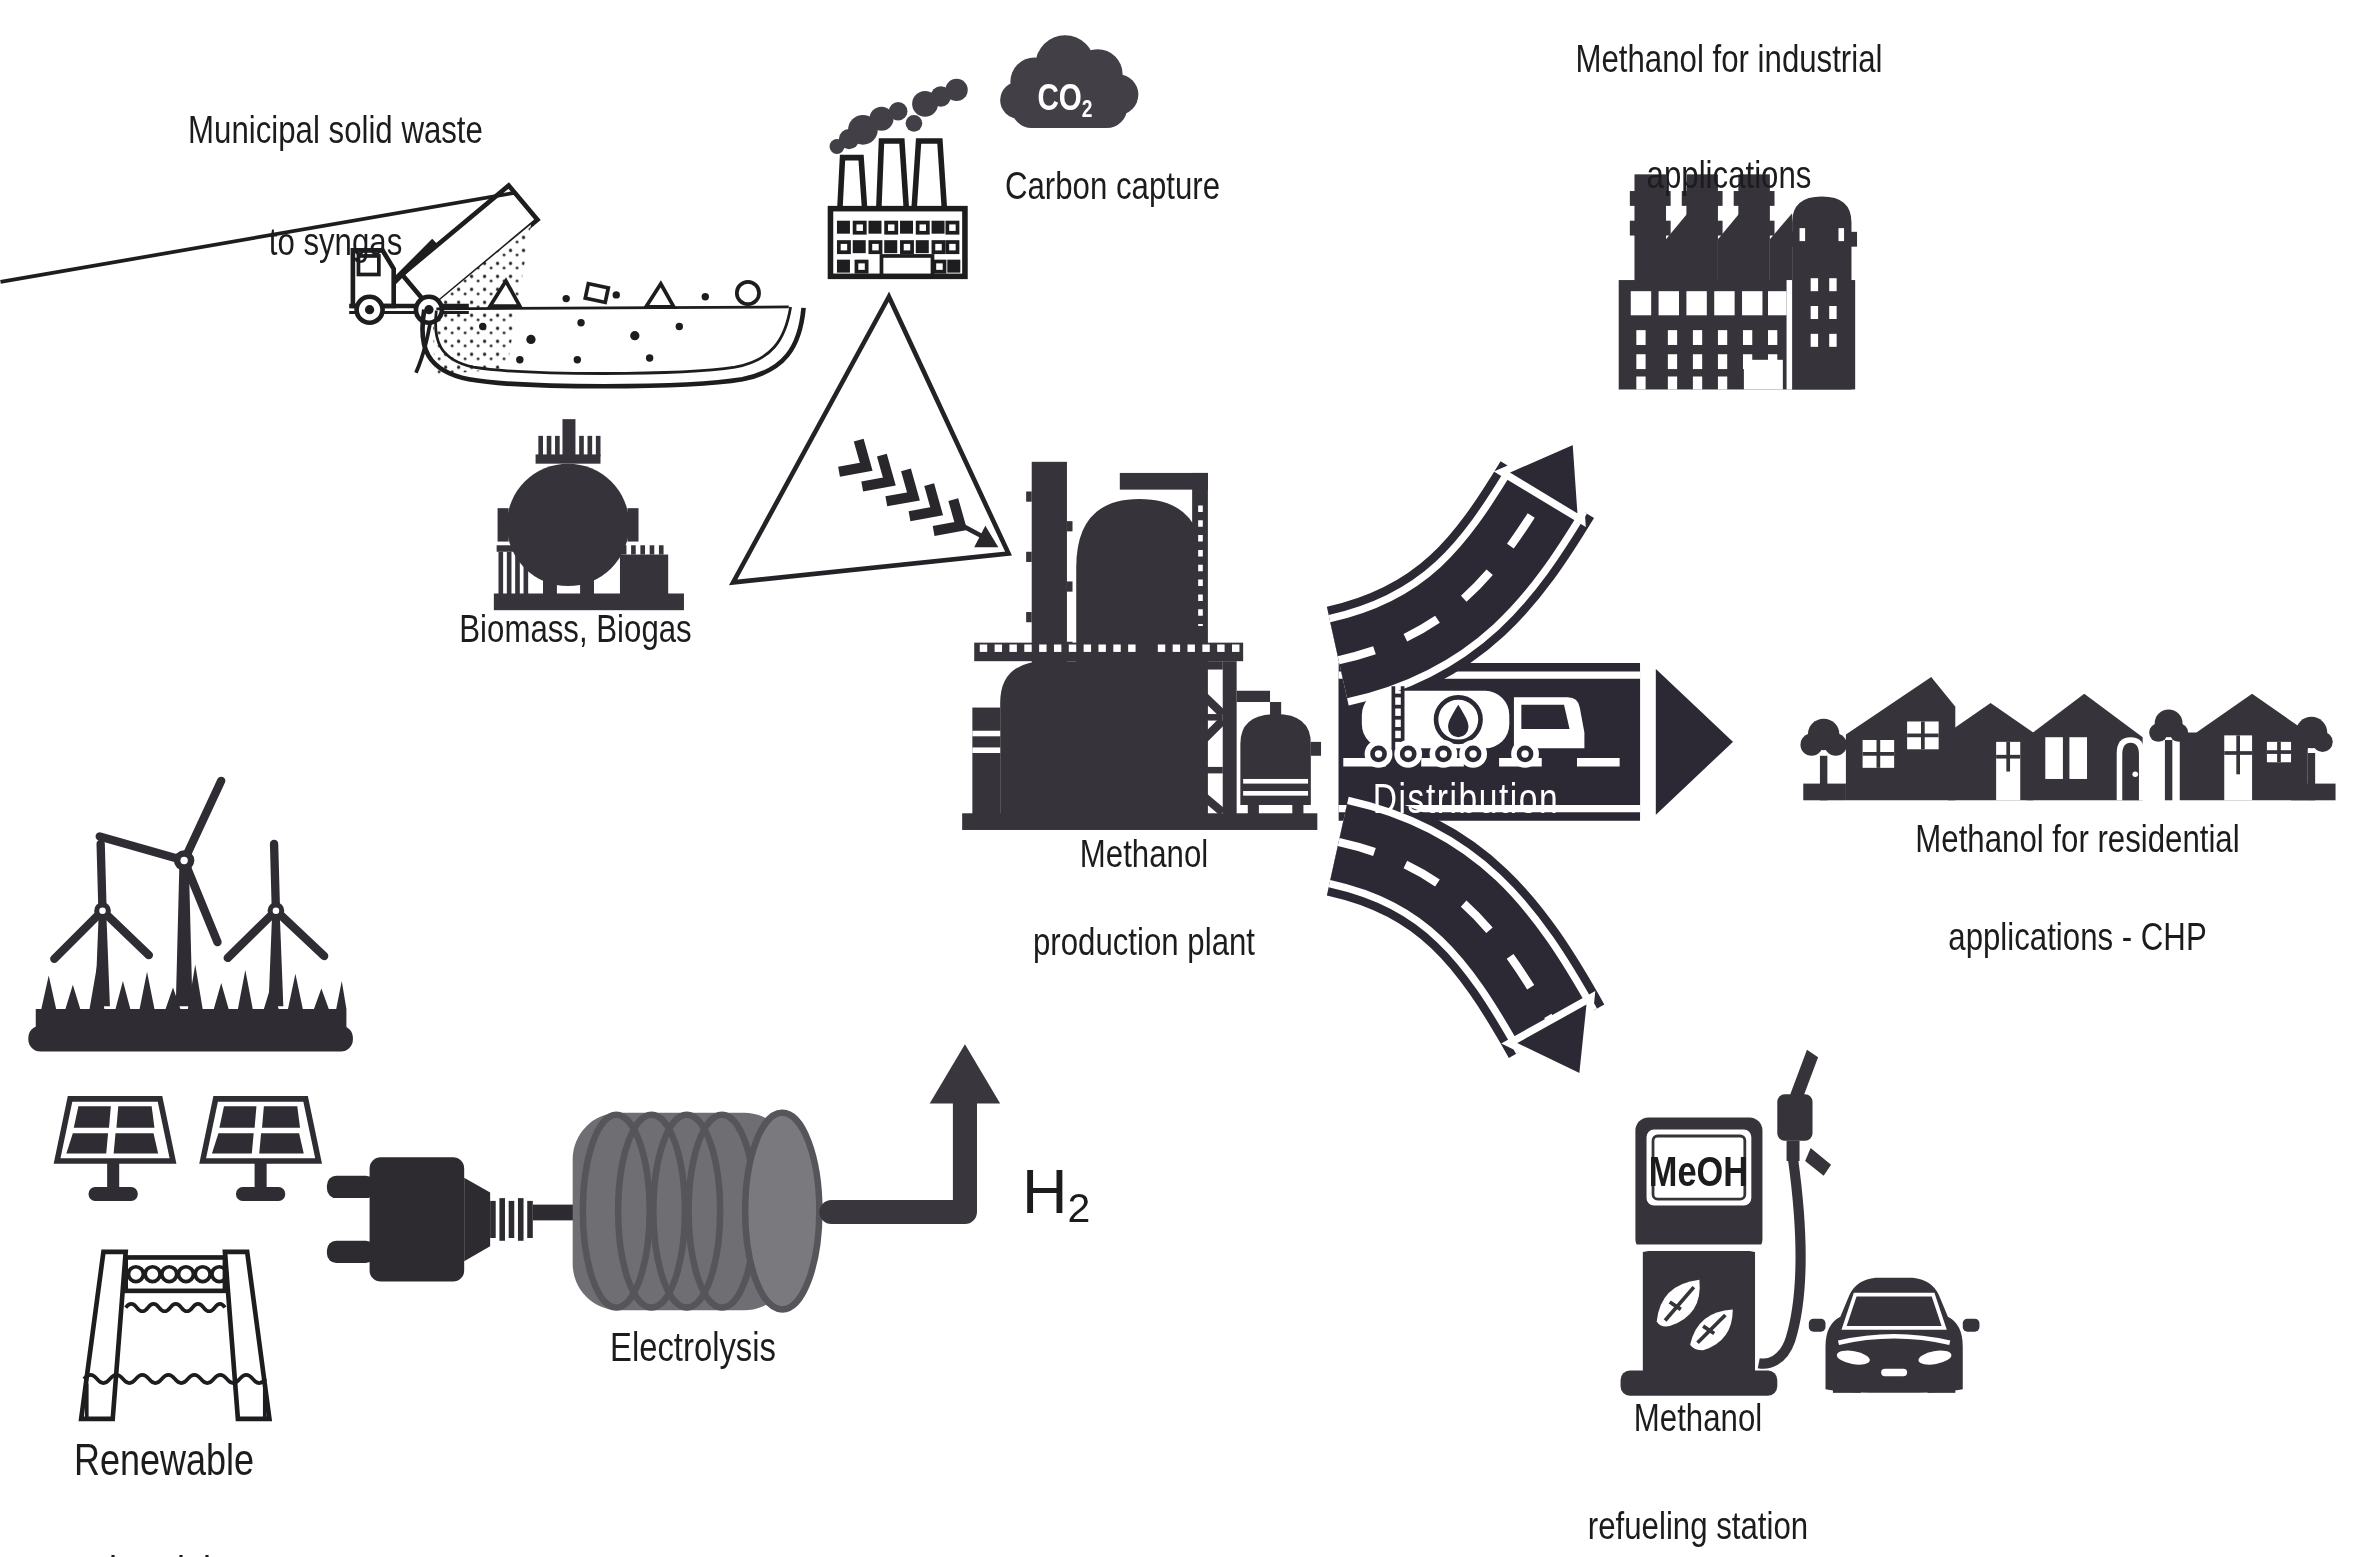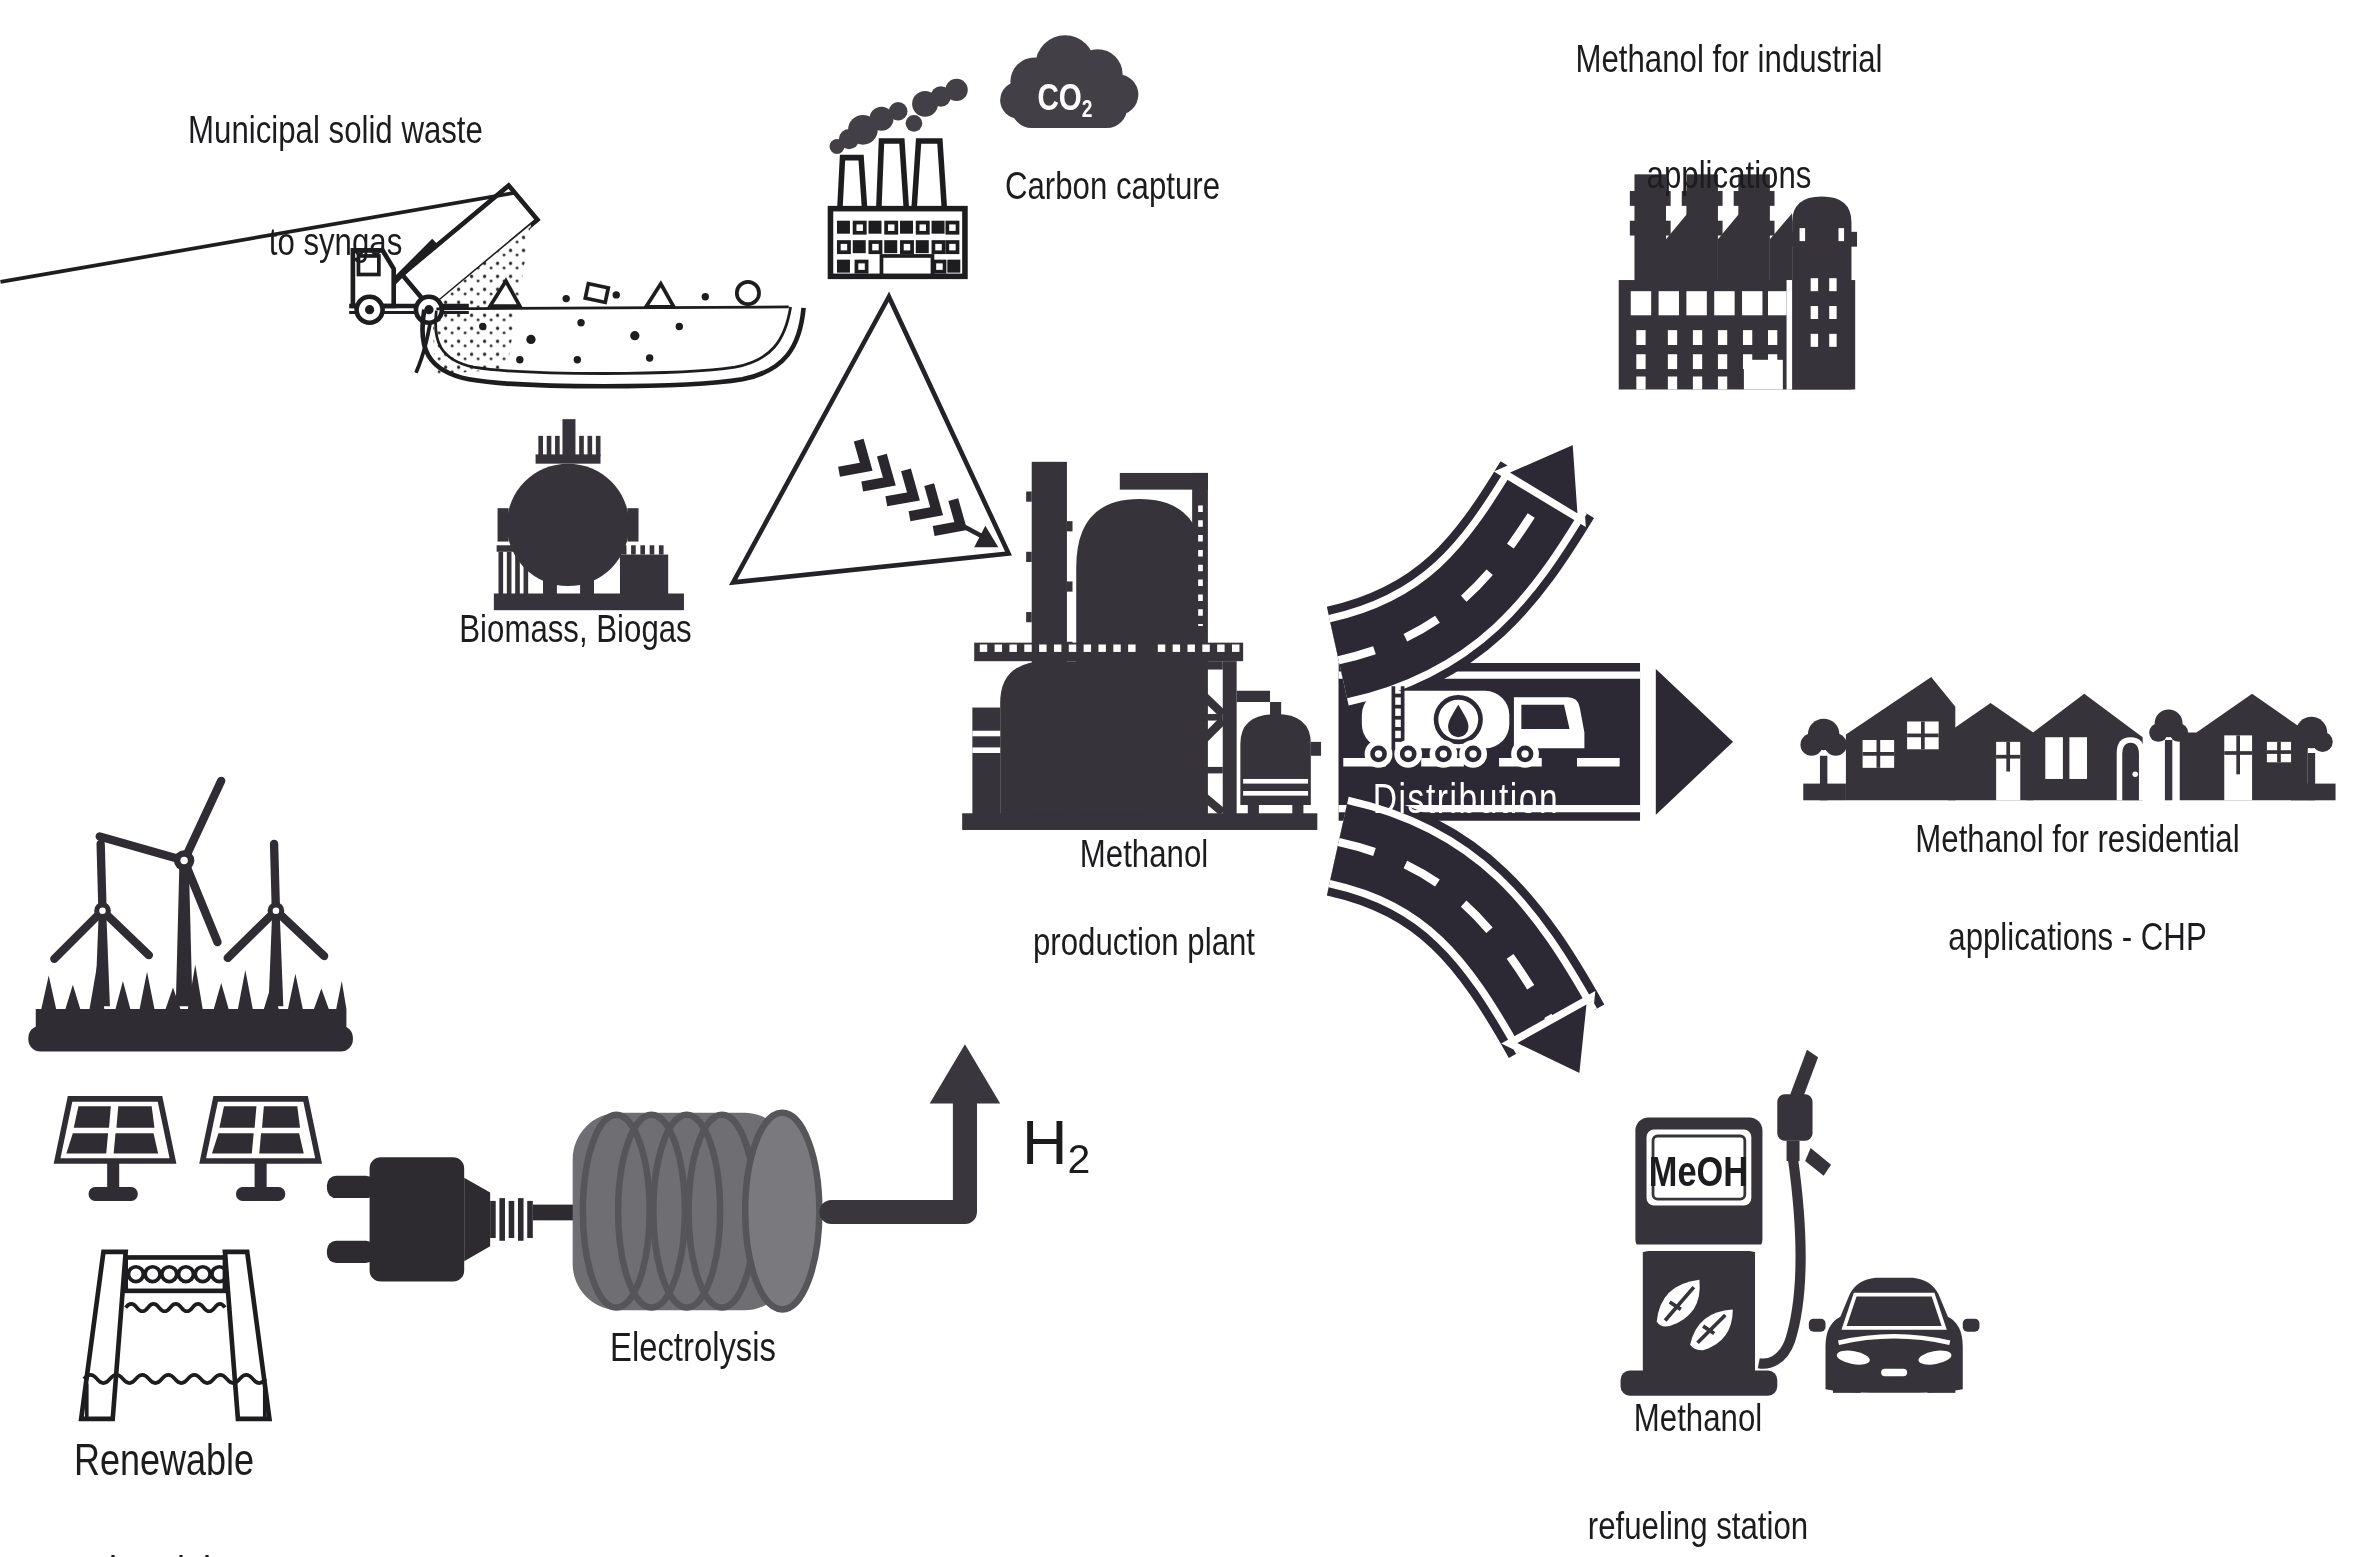--- a/index.html
+++ b/index.html
@@ -14,21 +14,21 @@
   .l-biomass{left:353px;top:603px;width:445px;}
   .l-plant{left:903px;top:832px;width:482px;line-height:44px;}
   .l-industrial{left:1432px;top:30px;width:594px;line-height:58px;}
   .l-residential{left:1762px;top:814px;width:631px;line-height:49px;}
   .l-refuel{left:1457px;top:1391px;width:482px;line-height:54px;}
   .l-electro{left:498px;top:1321px;width:390px;font-size:41px;}
   .l-renew{left:-12px;top:1432px;width:352px;font-size:45px;line-height:56px;}
   .l-dist{left:1299px;top:773px;width:334px;font-size:42px;letter-spacing:1.9px;}
   .l-co2{left:972px;top:72px;width:186px;font-size:37px;font-weight:bold;}
   .l-meoh{left:1615px;top:1145px;width:167px;font-size:43px;font-weight:bold;}
-  .l-h2{left:1022px;top:1116px;width:204px;text-align:left;font-size:63px;transform:none;}
+  .l-h2{left:1022px;top:1165px;width:204px;text-align:left;font-size:63px;transform:none;}
   .sub2{font-size:41px;vertical-align:-9.3px;}
   .subsm{font-size:24px;vertical-align:-7.4px;}
 </style>
 </head>
 <body>
 
 <div class="stage">
 
 <svg width="2375" height="1557" viewBox="0 0 2560 1679">
 <defs>

